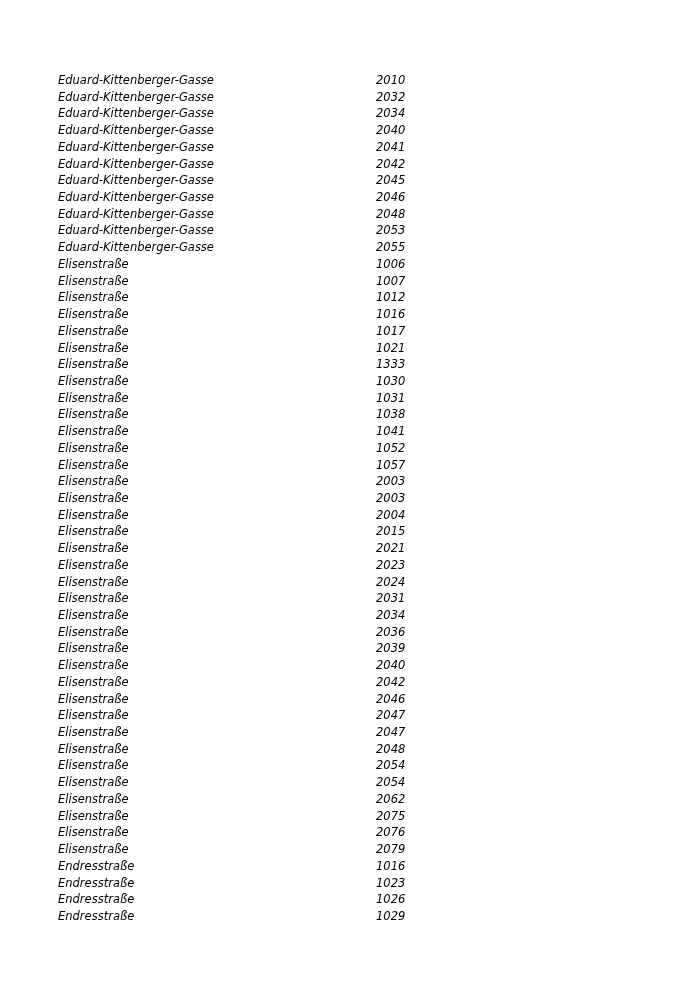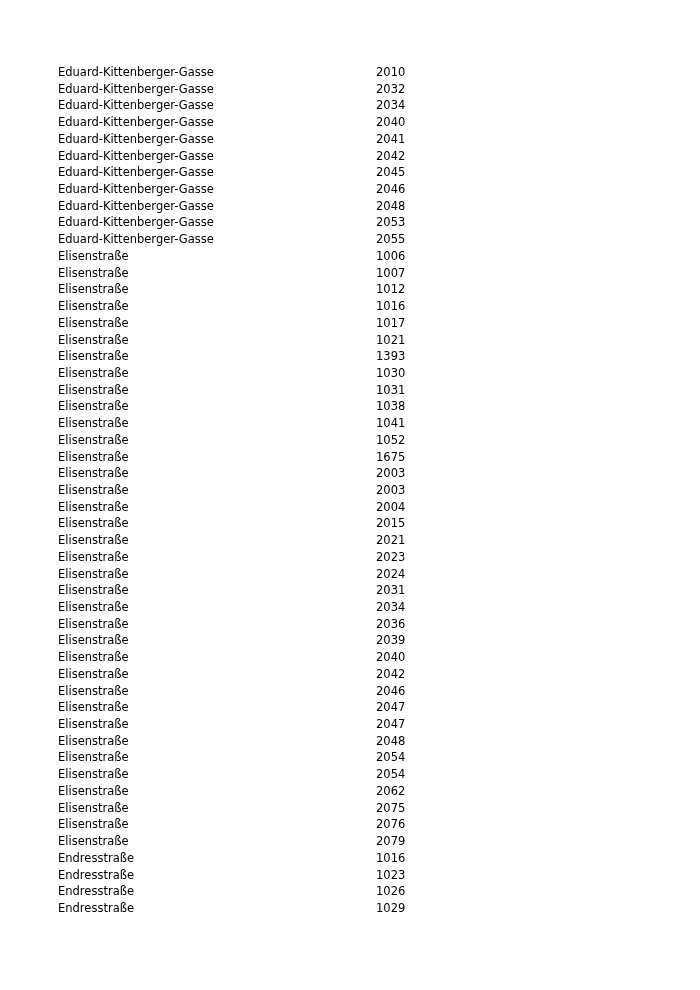--- a/index.html
+++ b/index.html
@@ -19,22 +19,23 @@
     position: absolute;
     left: 0;
     top: 0;
     width: 700px;
     height: 990px;
     background: #ffffff;
   }
   .list {
     position: absolute;
     left: 58px;
-    top: 64px;
+    top: 72px;
     width: 400px;
+    font-style: italic;
   }
   .row {
     display: flex;
     flex-direction: row;
     align-items: baseline;
     height: 16.72px;
     line-height: 16.72px;
     font-size: 11.5px;
     white-space: nowrap;
   }
@@ -117,21 +118,21 @@
       <div class="row">
         <span class="street">Elisenstraße</span>
         <span class="number">1017</span>
       </div>
       <div class="row">
         <span class="street">Elisenstraße</span>
         <span class="number">1021</span>
       </div>
       <div class="row">
         <span class="street">Elisenstraße</span>
-        <span class="number">1393</span>
+        <span class="number">1333</span>
       </div>
       <div class="row">
         <span class="street">Elisenstraße</span>
         <span class="number">1030</span>
       </div>
       <div class="row">
         <span class="street">Elisenstraße</span>
         <span class="number">1031</span>
       </div>
       <div class="row">
@@ -141,21 +142,21 @@
       <div class="row">
         <span class="street">Elisenstraße</span>
         <span class="number">1041</span>
       </div>
       <div class="row">
         <span class="street">Elisenstraße</span>
         <span class="number">1052</span>
       </div>
       <div class="row">
         <span class="street">Elisenstraße</span>
-        <span class="number">1675</span>
+        <span class="number">1057</span>
       </div>
       <div class="row">
         <span class="street">Elisenstraße</span>
         <span class="number">2003</span>
       </div>
       <div class="row">
         <span class="street">Elisenstraße</span>
         <span class="number">2003</span>
       </div>
       <div class="row">

